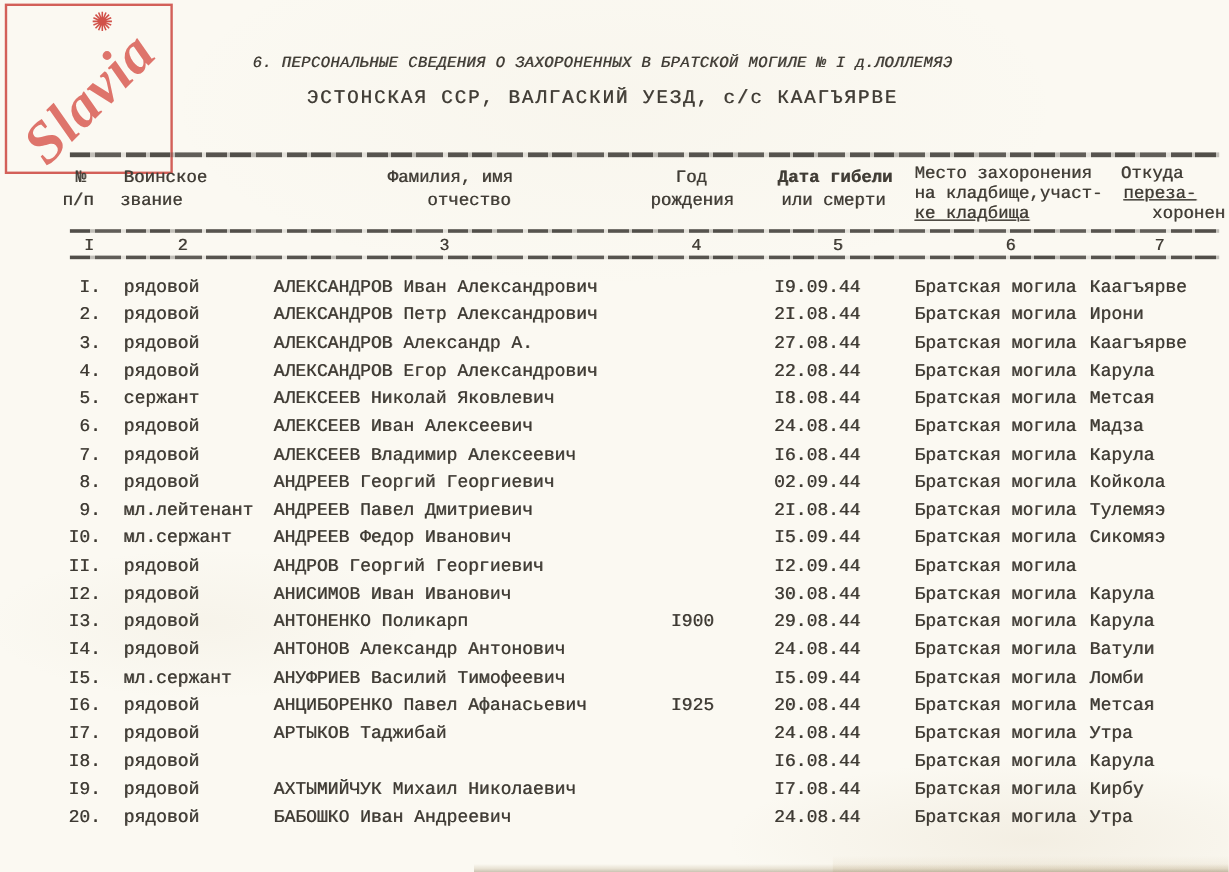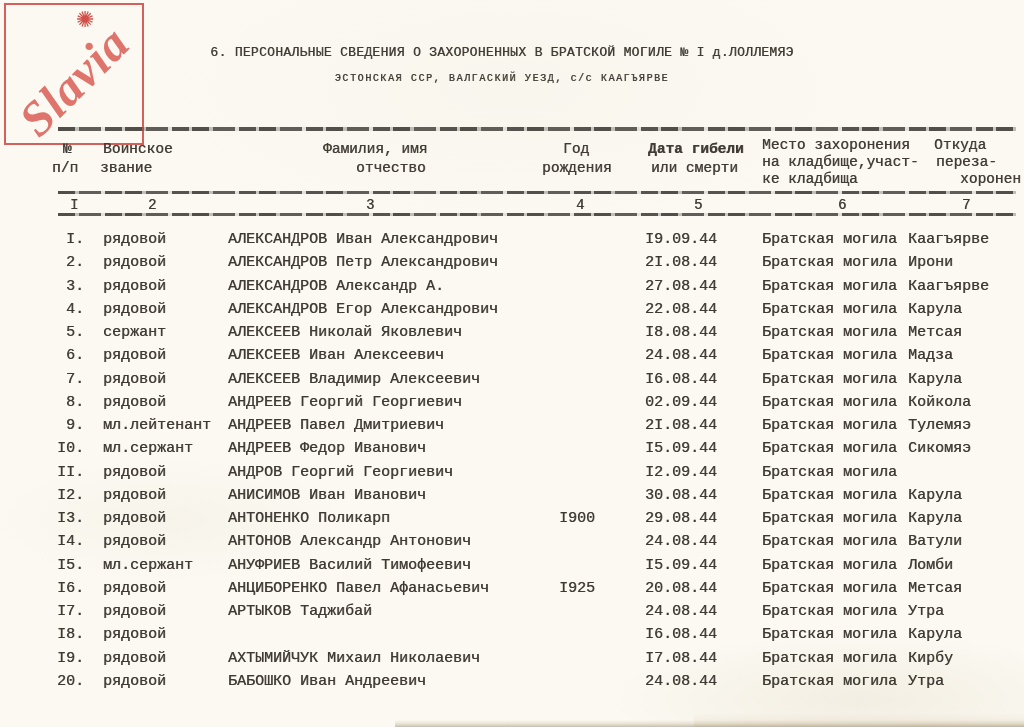--- a/index.html
+++ b/index.html
@@ -19,22 +19,22 @@
   .stamp { position:absolute; left:4px; top:3px; width:136px; height:138px;
            border:2px solid rgba(201,58,50,.8); }
   .stamp-text { position:absolute; left:50%; top:55%; transform:translate(-50%,-50%) rotate(-45deg);
            font-family:"Liberation Serif","DejaVu Serif",serif; font-style:italic; font-weight:bold;
            font-size:49px; color:rgba(219,104,96,.92); letter-spacing:1px; white-space:nowrap; }
   .stamp-sun { position:absolute; left:70px; top:4px; font-size:22px; line-height:22px;
            color:rgba(204,62,54,.9);
            font-family:"DejaVu Sans","DejaVu Sans Mono",sans-serif; }
 
   
-  .title-line1 { top:45px; left:0; width:1004px; text-align:center; font-size:13px; letter-spacing:.3px; }
-  .title-line2 { top:73px; left:0; width:1004px; text-align:center; font-size:10px; letter-spacing:1.6px; }
+  .title-line1 { top:45px; left:0; width:1004px; text-align:center; font-size:13px; letter-spacing:.3px;font-style:italic; }
+  .title-line2 { top:73px; left:0; width:1004px; text-align:center; font-size:16px; letter-spacing:1.6px; }
 
   
   .rule { position:absolute; left:58px; width:958px; height:4px;
     background:
       repeating-linear-gradient(90deg,
         rgba(58,55,50,.88) 0 17px, rgba(58,55,50,.30) 17px 21px,
         rgba(58,55,50,.80) 21px 43px, rgba(58,55,50,.12) 43px 47px,
         rgba(58,55,50,.85) 47px 64px, rgba(58,55,50,.25) 64px 67px);
   }
   .rule-top    { top:127px; }
@@ -93,24 +93,24 @@
     <span class="t hdr" style="top:160px; left:356px;">отчество</span>
 
     <span class="t hdr" style="top:141px; left:563px;">Год</span>
     <span class="t hdr" style="top:160px; left:542px;">рождения</span>
 
     <span class="t hdr" style="top:141px; left:648px;font-weight:bold;">Дата гибели</span>
     <span class="t hdr" style="top:160px; left:651px;">или смерти</span>
 
     <span class="t hdr" style="top:137px; left:762px;">Место захоронения</span>
     <span class="t hdr" style="top:154px; left:762px;">на кладбище,участ-</span>
-    <span class="t hdr" style="top:171px; left:762px;">ке кладбища</span>
+    <span class="t hdr" style="top:171px; left:762px;text-decoration:underline;">ке кладбища</span>
 
     <span class="t hdr" style="top:137px; left:934px;">Откуда</span>
-    <span class="t hdr" style="top:154px; left:936px;">переза-</span>
+    <span class="t hdr" style="top:154px; left:936px;text-decoration:underline;">переза-</span>
     <span class="t hdr" style="top:171px; left:960px;">хоронен</span>
   </div>
 
   <div>
     <span class="t colnum" style="left:70px;">I</span>
     <span class="t colnum" style="left:148px;">2</span>
     <span class="t colnum" style="left:366px;">3</span>
     <span class="t colnum" style="left:576px;">4</span>
     <span class="t colnum" style="left:694px;">5</span>
     <span class="t colnum" style="left:838px;">6</span>

